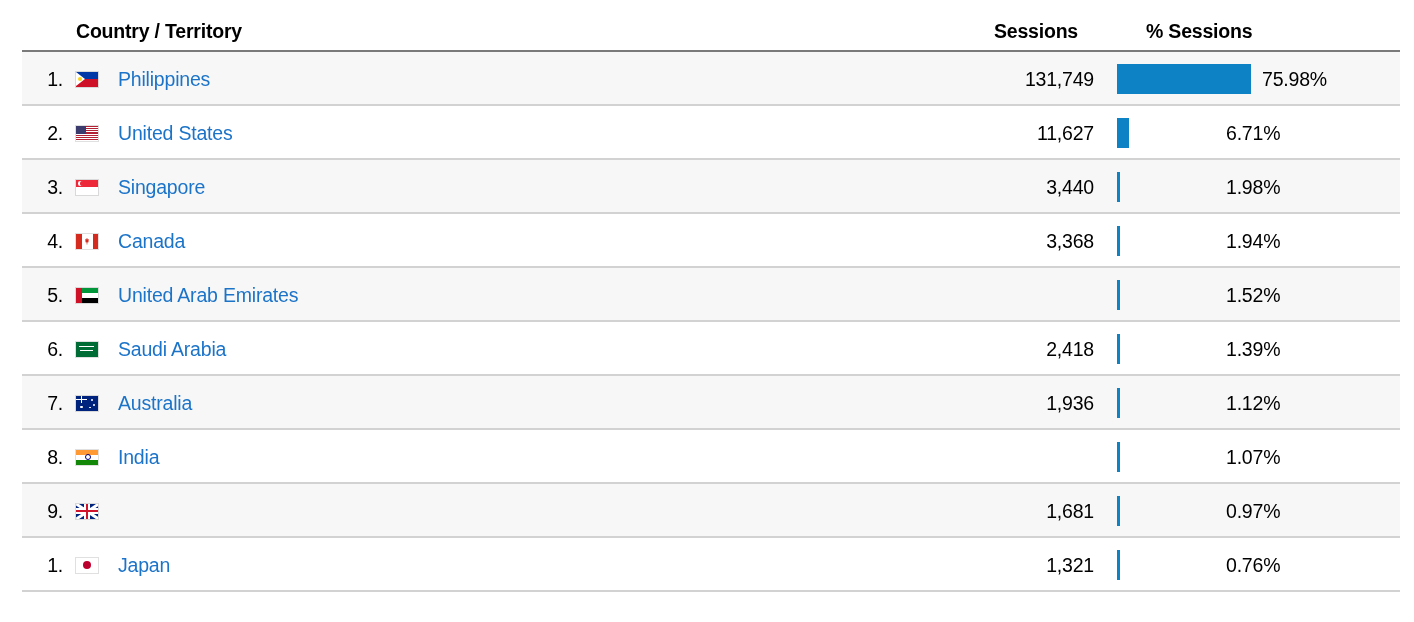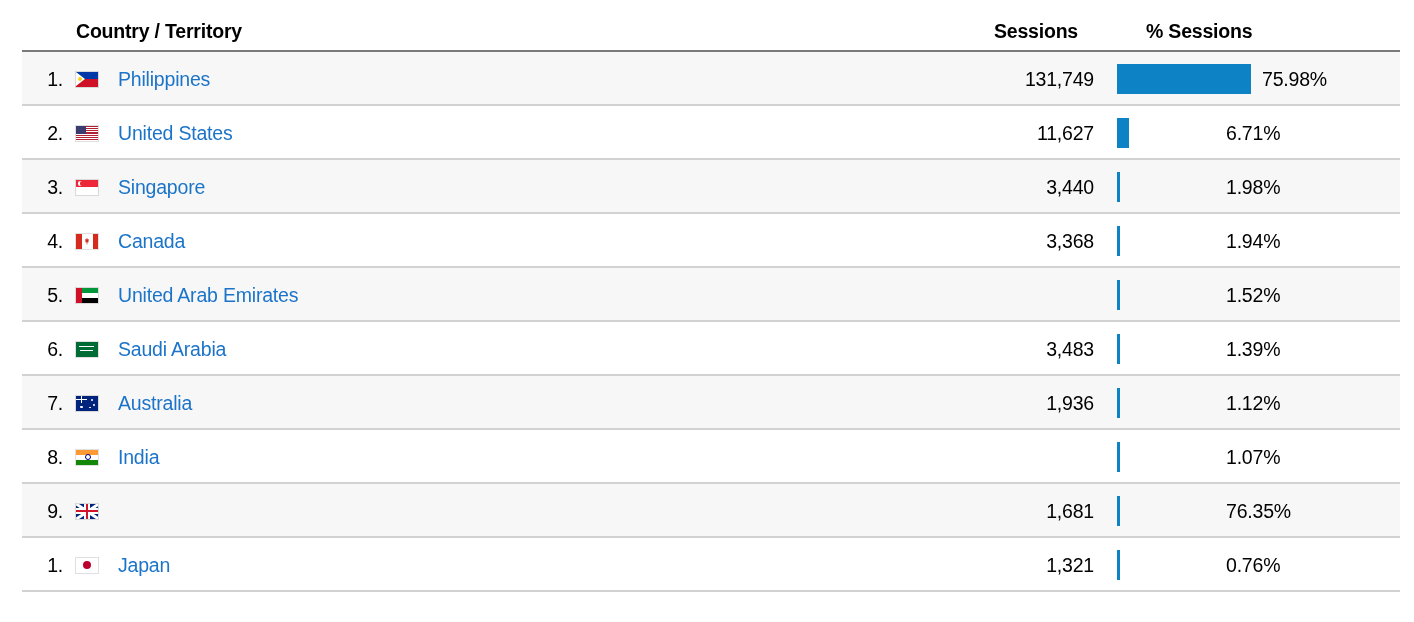--- a/index.html
+++ b/index.html
@@ -343,21 +343,21 @@
         <div class="cell c-index">6.</div>
         <div class="cell c-flag">
           <span class="flag flag-sa">
             <i class="sa-t1"></i>
             <i class="sa-t2"></i>
           </span>
         </div>
         <div class="cell c-country">
           <a href="#">Saudi Arabia</a>
         </div>
-        <div class="cell c-sessions">3,483</div>
+        <div class="cell c-sessions">2,418</div>
         <div class="cell c-bar">
           <div class="bar" style="width: 3px; background: rgb(13, 131, 198);"></div>
         </div>
         <div class="cell c-pct narrow">1.39%</div>
       </div>
       <div class="row odd">
         <div class="cell c-index">7.</div>
         <div class="cell c-flag">
           <span class="flag flag-au">
             <i class="au-uj"></i>
@@ -405,21 +405,21 @@
             <i class="gb-wv"></i>
             <i class="gb-wh"></i>
             <i class="gb-rv"></i>
             <i class="gb-rh"></i>
           </span>
         </div>
         <div class="cell c-sessions">1,681</div>
         <div class="cell c-bar">
           <div class="bar" style="width: 3px; background: rgb(13, 131, 198);"></div>
         </div>
-        <div class="cell c-pct narrow">76.35%</div>
+        <div class="cell c-pct narrow">0.97%</div>
       </div>
       <div class="row">
         <div class="cell c-index">1.</div>
         <div class="cell c-flag">
           <span class="flag flag-jp">
             <i class="jp-sun"></i>
           </span>
         </div>
         <div class="cell c-country">
           <a href="#">Japan</a>

